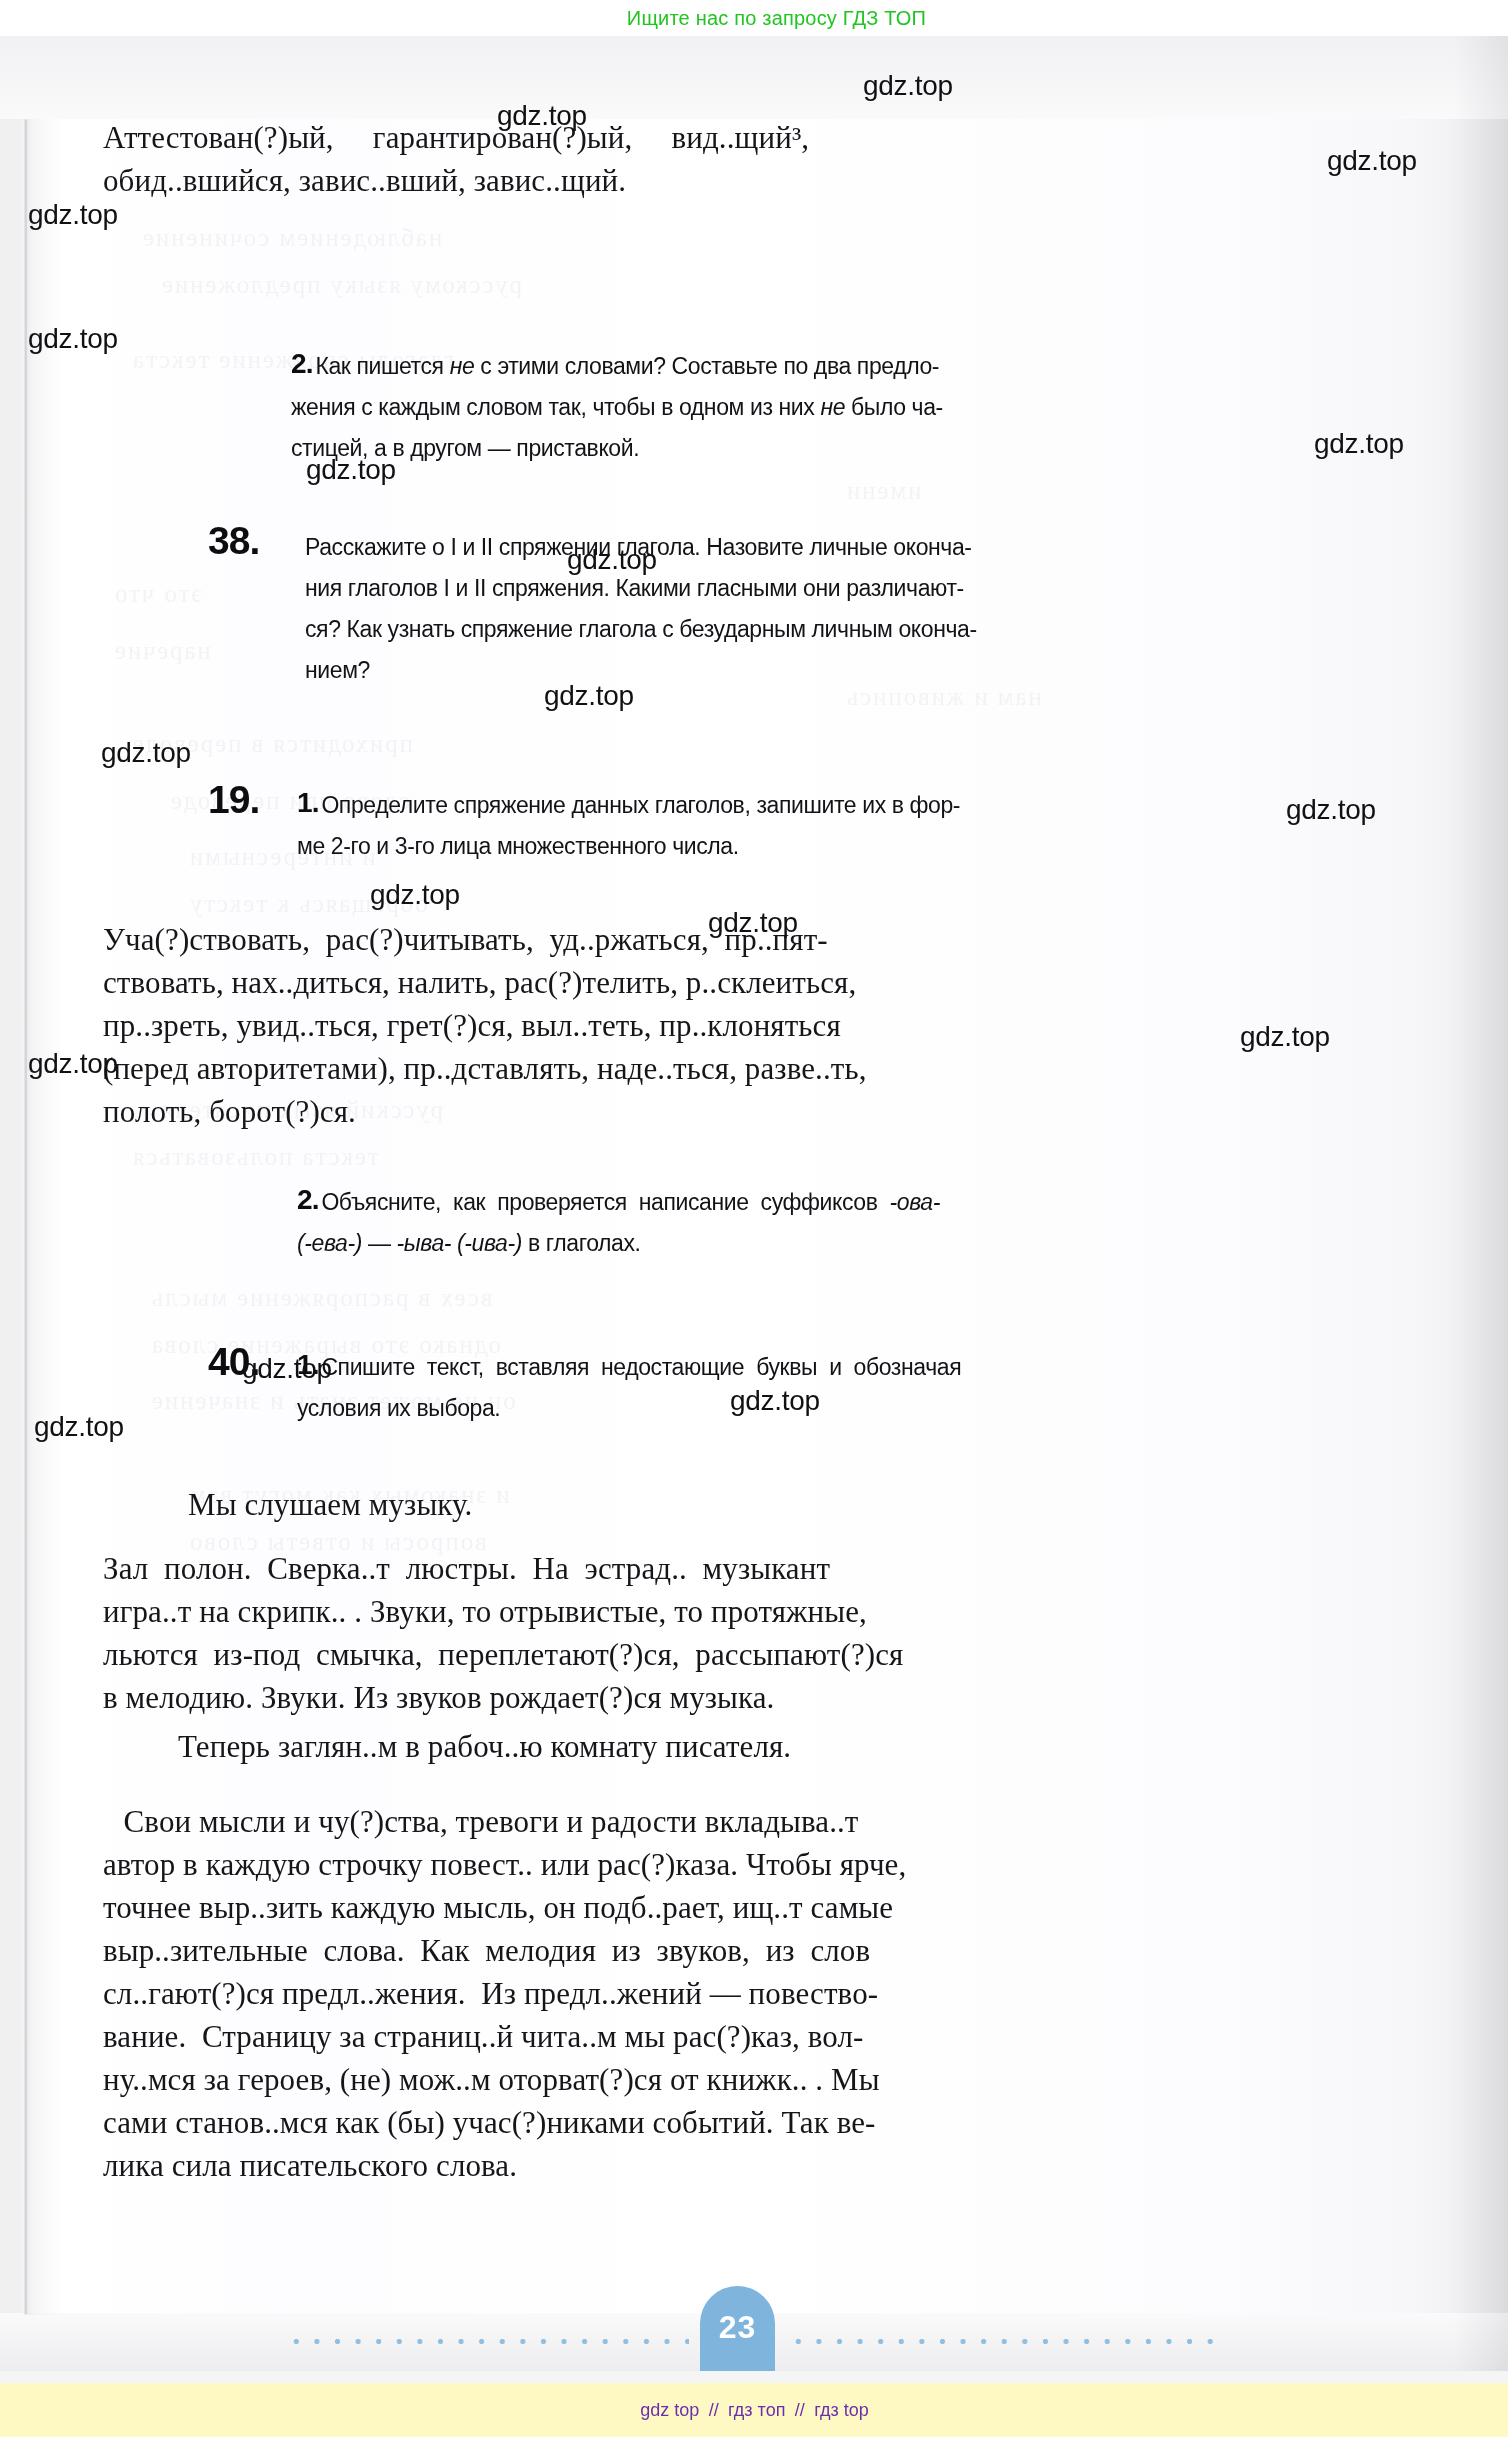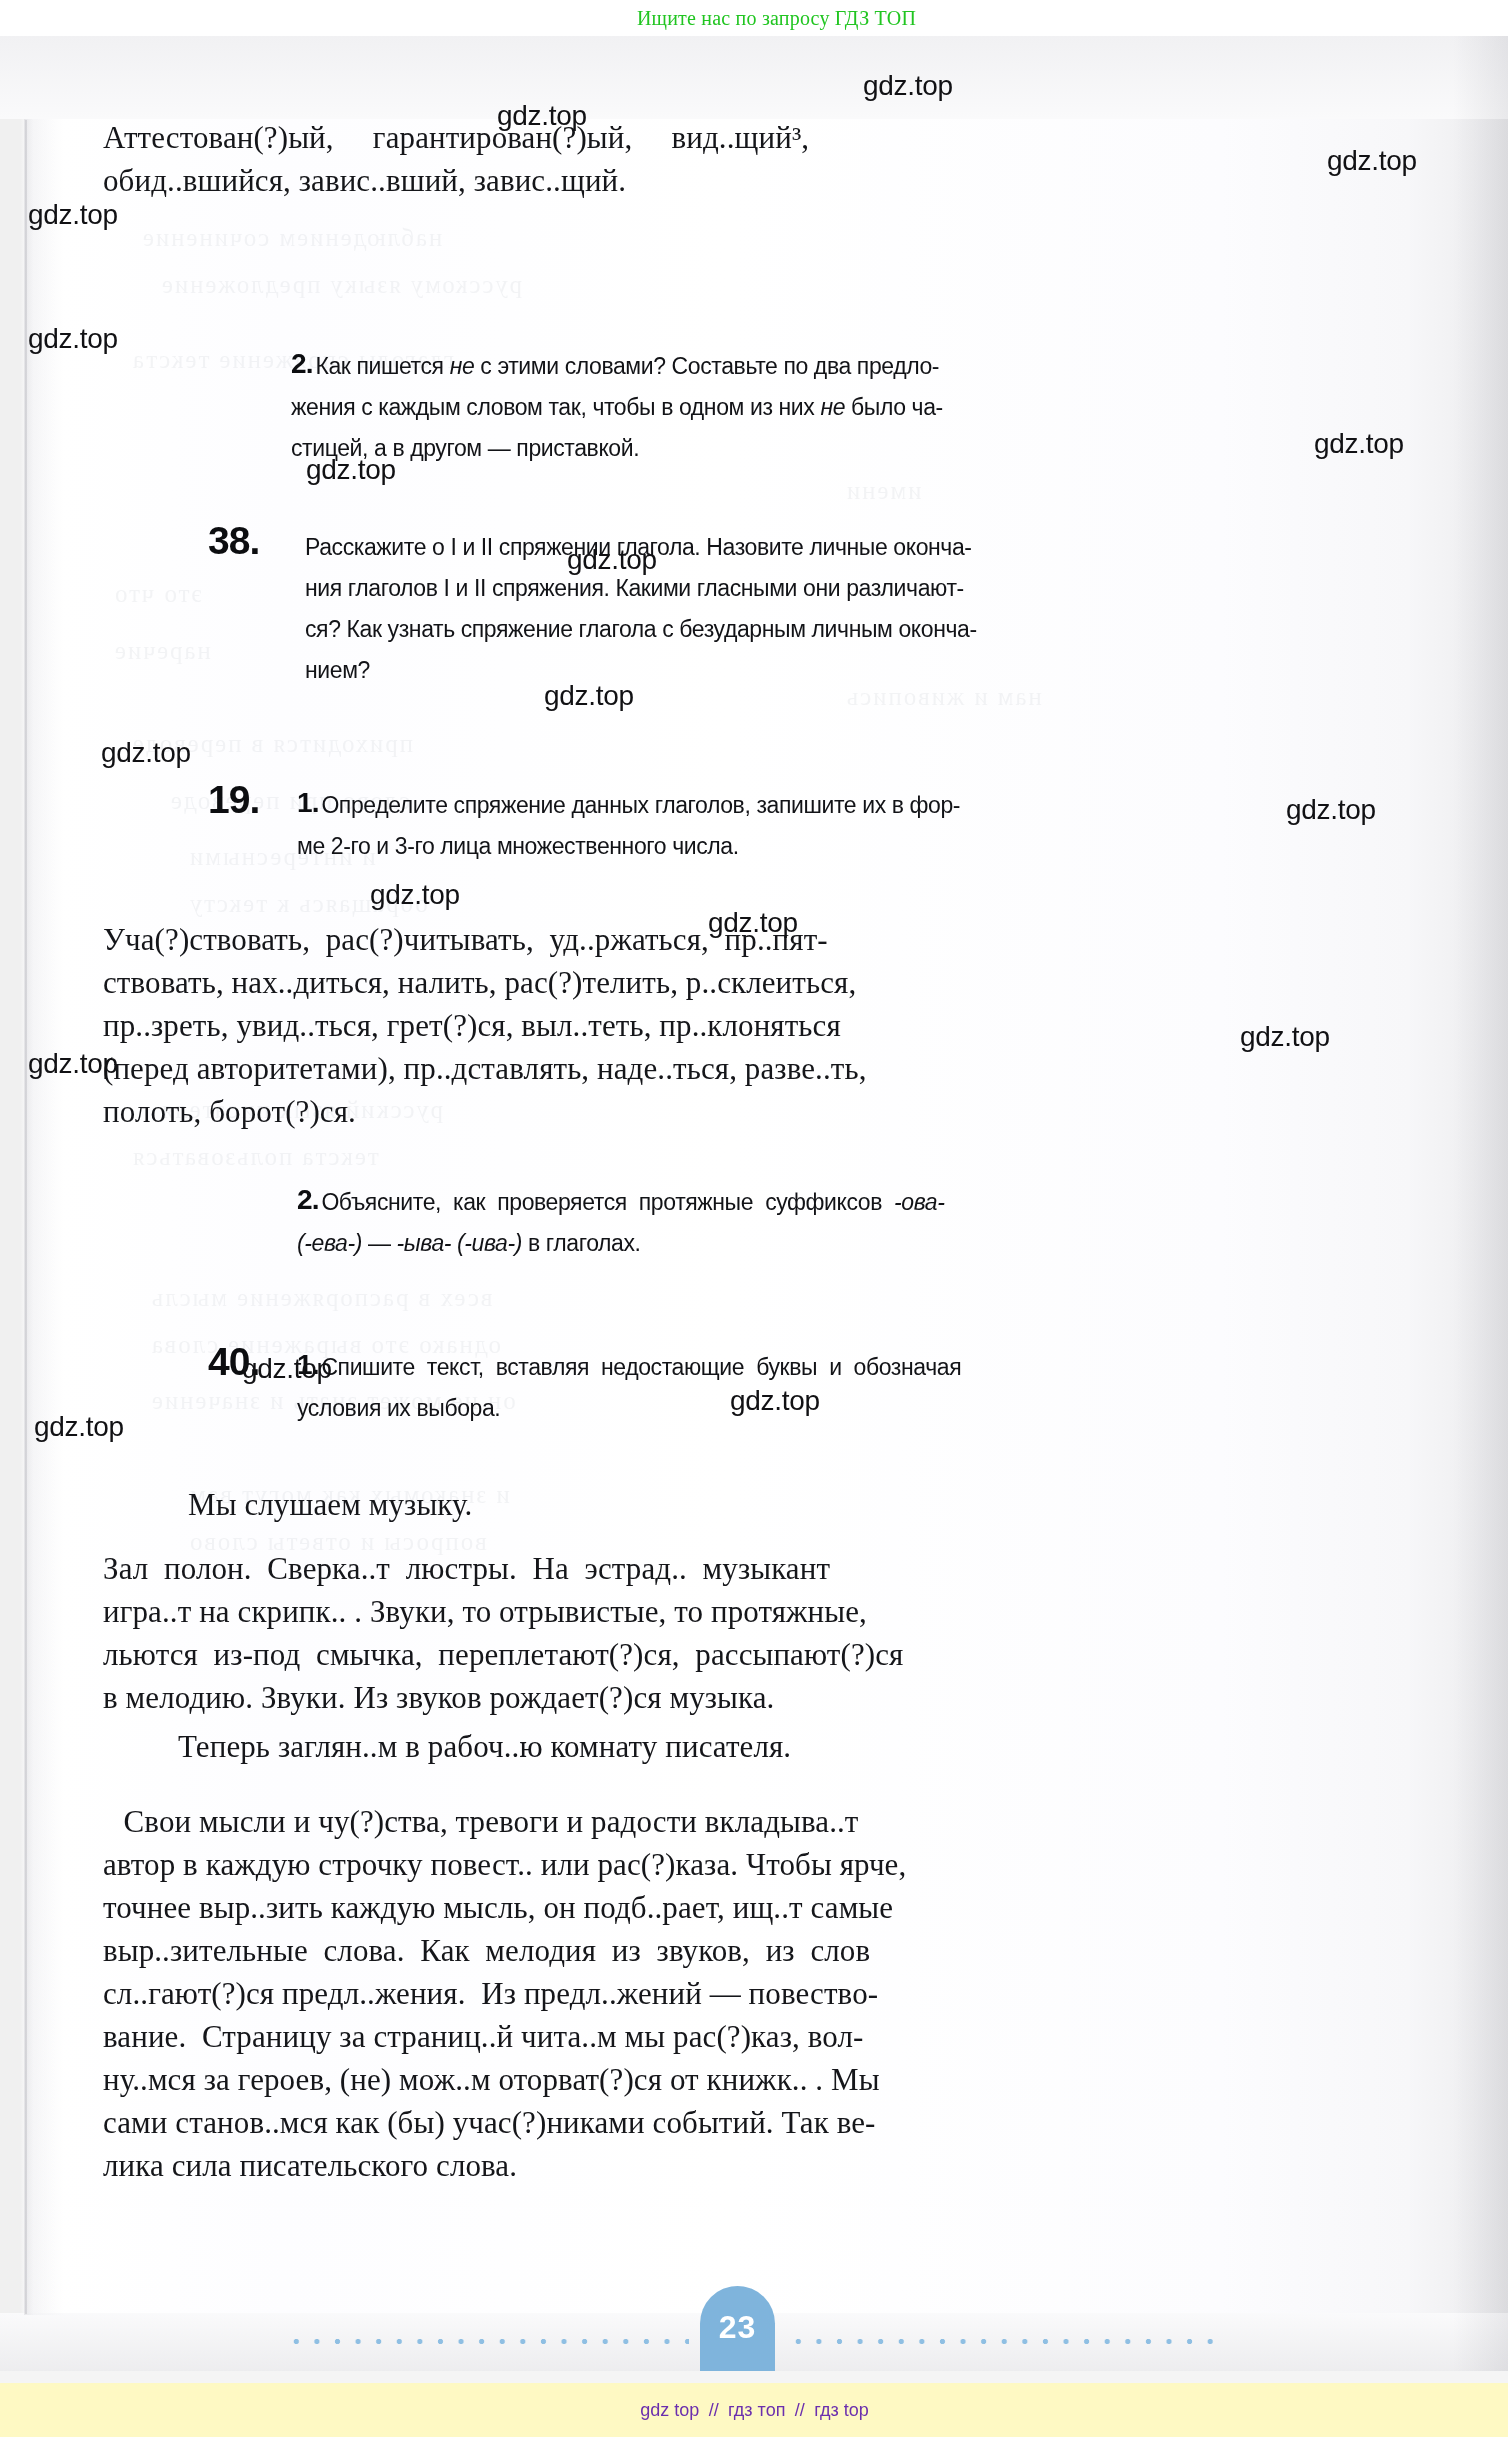--- a/index.html
+++ b/index.html
@@ -13,21 +13,21 @@
 
   
   #promo-bar{
     position:absolute;left:0;top:0;width:1509px;height:36px;
     background:#ffffff;
     display:flex;align-items:center;justify-content:center;
   }
   #promo-bar .promo-text{
     color:#21c521;
     font-size:20px;
-    font-family:Liberation Serif, serif;
+    font-family:Liberation Sans, sans-serif;
     letter-spacing:0.2px;
     white-space:nowrap;
     margin-left:44px;
   }
 
   
   #page-sheet{
     position:absolute;left:0;top:36px;width:1509px;height:2335px;
     background:
       linear-gradient(to right,
@@ -237,21 +237,21 @@
     <div class="serif-block" style="left:103px;top:882px;width:1235px;">
       <span class="ln">Уча(?)ствовать,  рас(?)читывать,  уд..ржаться,  пр..пят-</span>
       <span class="ln">ствовать, нах..диться, налить, рас(?)телить, р..склеиться,</span>
       <span class="ln">пр..зреть, увид..ться, грет(?)ся, выл..теть, пр..клоняться</span>
       <span class="ln">(перед авторитетами), пр..дставлять, наде..ться, разве..ть,</span>
       <span class="ln">полоть, борот(?)ся.</span>
     </div>
 
     <div class="tasknum smallnum" style="left:297px;top:1148px;">2.</div>
     <div class="task" style="left:297px;top:1146px;width:1032px;">
-      <span class="ln"><span style="visibility:hidden">2.</span><span> Объясните,  как  проверяется  протяжные  суффиксов  </span><span class="it">-ова-</span></span>
+      <span class="ln"><span style="visibility:hidden">2.</span><span> Объясните,  как  проверяется  написание  суффиксов  </span><span class="it">-ова-</span></span>
       <span class="ln"><span class="it">(-ева-)</span><span> — </span><span class="it">-ыва-</span><span class="it"> (-ива-)</span><span> в глаголах.</span></span>
     </div>
 
     <div class="tasknum bignum" style="left:208px;top:1304px;">40.</div>
     <div class="tasknum smallnum" style="left:297px;top:1313px;">1.</div>
     <div class="task" style="left:297px;top:1311px;width:1032px;">
       <span class="ln"><span style="visibility:hidden">1.</span><span> Спишите  текст,  вставляя  недостающие  буквы  и  обозначая</span></span>
       <span class="ln">условия их выбора.</span>
     </div>
 

